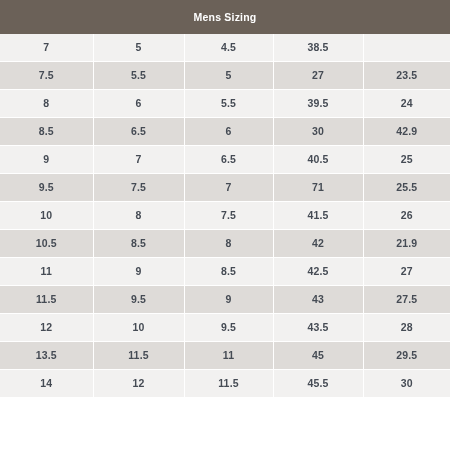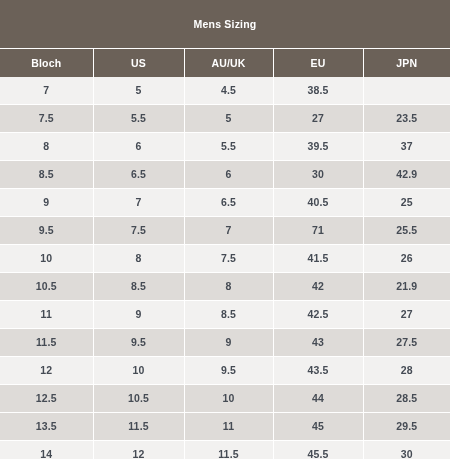--- a/index.html
+++ b/index.html
@@ -27,21 +27,21 @@
   }
   
   tr.title-row td {
     background: #6b6158;
     color: #ffffff;
     font-size: 10.5px;
     font-weight: bold;
     text-align: center;
     height: 18px;
     line-height: 18px;
-    padding: 15px;
+    padding: 8px;
     border: 0;
     letter-spacing: 0.2px;
   }
   
   tr.header-row th {
     background: #6b6158;
     color: #ffffff;
     font-size: 10.5px;
     font-weight: bold;
     text-align: center;
@@ -95,27 +95,20 @@
       <col class="col-bloch">
       <col class="col-us">
       <col class="col-auuk">
       <col class="col-eu">
       <col class="col-jpn">
     </colgroup>
     <thead>
       <tr class="title-row">
         <td colspan="5">Mens Sizing</td>
       </tr>
-      <tr class="header-row">
-        <th>Bloch</th>
-        <th>US</th>
-        <th>AU/UK</th>
-        <th>EU</th>
-        <th>JPN</th>
-      </tr>
     </thead>
     <tbody id="table-body">
         <tr class="data-row row-odd">
           <td>7</td>
           <td>5</td>
           <td>4.5</td>
           <td>38.5</td>
           <td></td>
         </tr>
         <tr class="data-row row-even">
@@ -123,21 +116,21 @@
           <td>5.5</td>
           <td>5</td>
           <td>27</td>
           <td>23.5</td>
         </tr>
         <tr class="data-row row-odd">
           <td>8</td>
           <td>6</td>
           <td>5.5</td>
           <td>39.5</td>
-          <td>37</td>
+          <td>24</td>
         </tr>
         <tr class="data-row row-even">
           <td>8.5</td>
           <td>6.5</td>
           <td>6</td>
           <td>30</td>
           <td>42.9</td>
         </tr>
         <tr class="data-row row-odd">
           <td>9</td>
@@ -182,27 +175,20 @@
           <td>27.5</td>
         </tr>
         <tr class="data-row row-odd">
           <td>12</td>
           <td>10</td>
           <td>9.5</td>
           <td>43.5</td>
           <td>28</td>
         </tr>
         <tr class="data-row row-even">
-          <td>12.5</td>
-          <td>10.5</td>
-          <td>10</td>
-          <td>44</td>
-          <td>28.5</td>
-        </tr>
-        <tr class="data-row row-even">
           <td>13.5</td>
           <td>11.5</td>
           <td>11</td>
           <td>45</td>
           <td>29.5</td>
         </tr>
         <tr class="data-row row-odd">
           <td>14</td>
           <td>12</td>
           <td>11.5</td>

